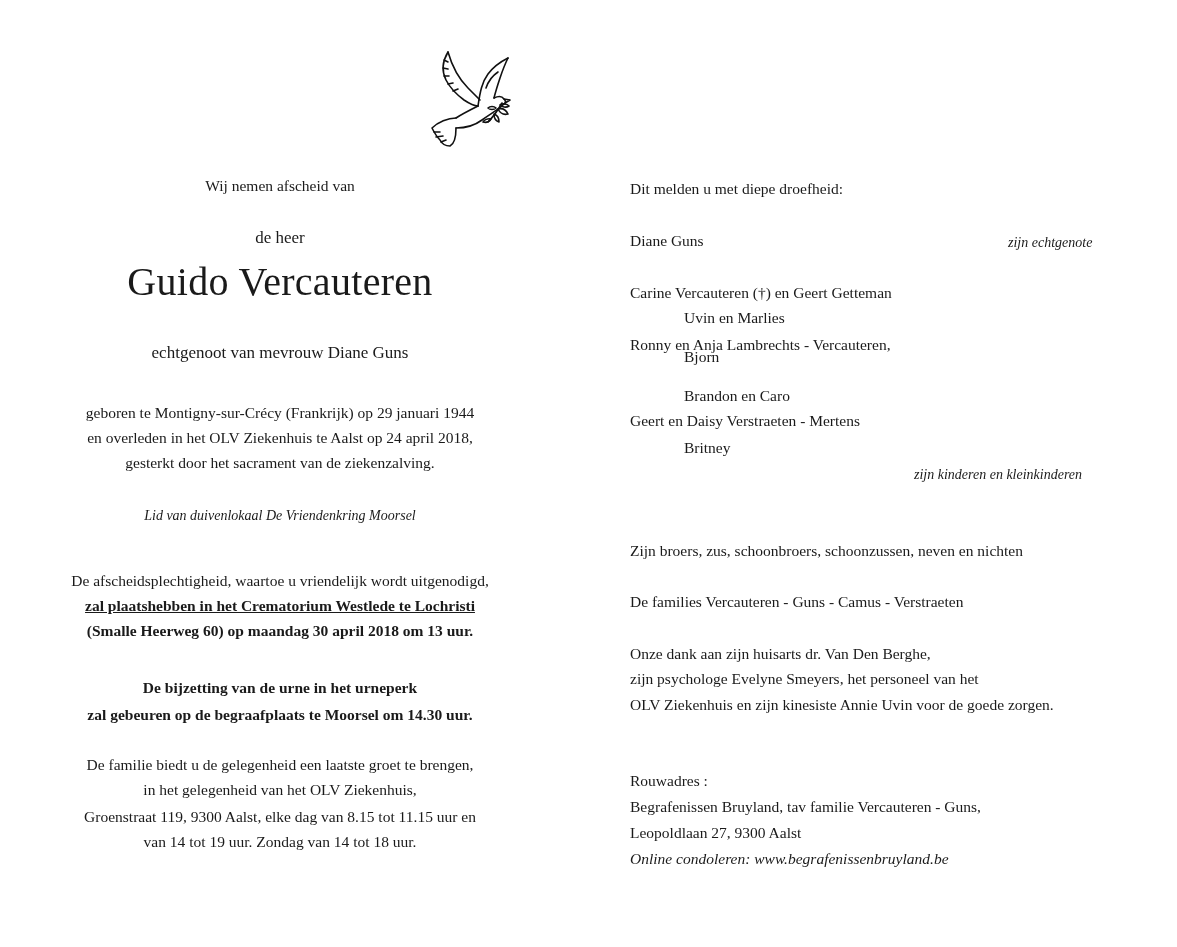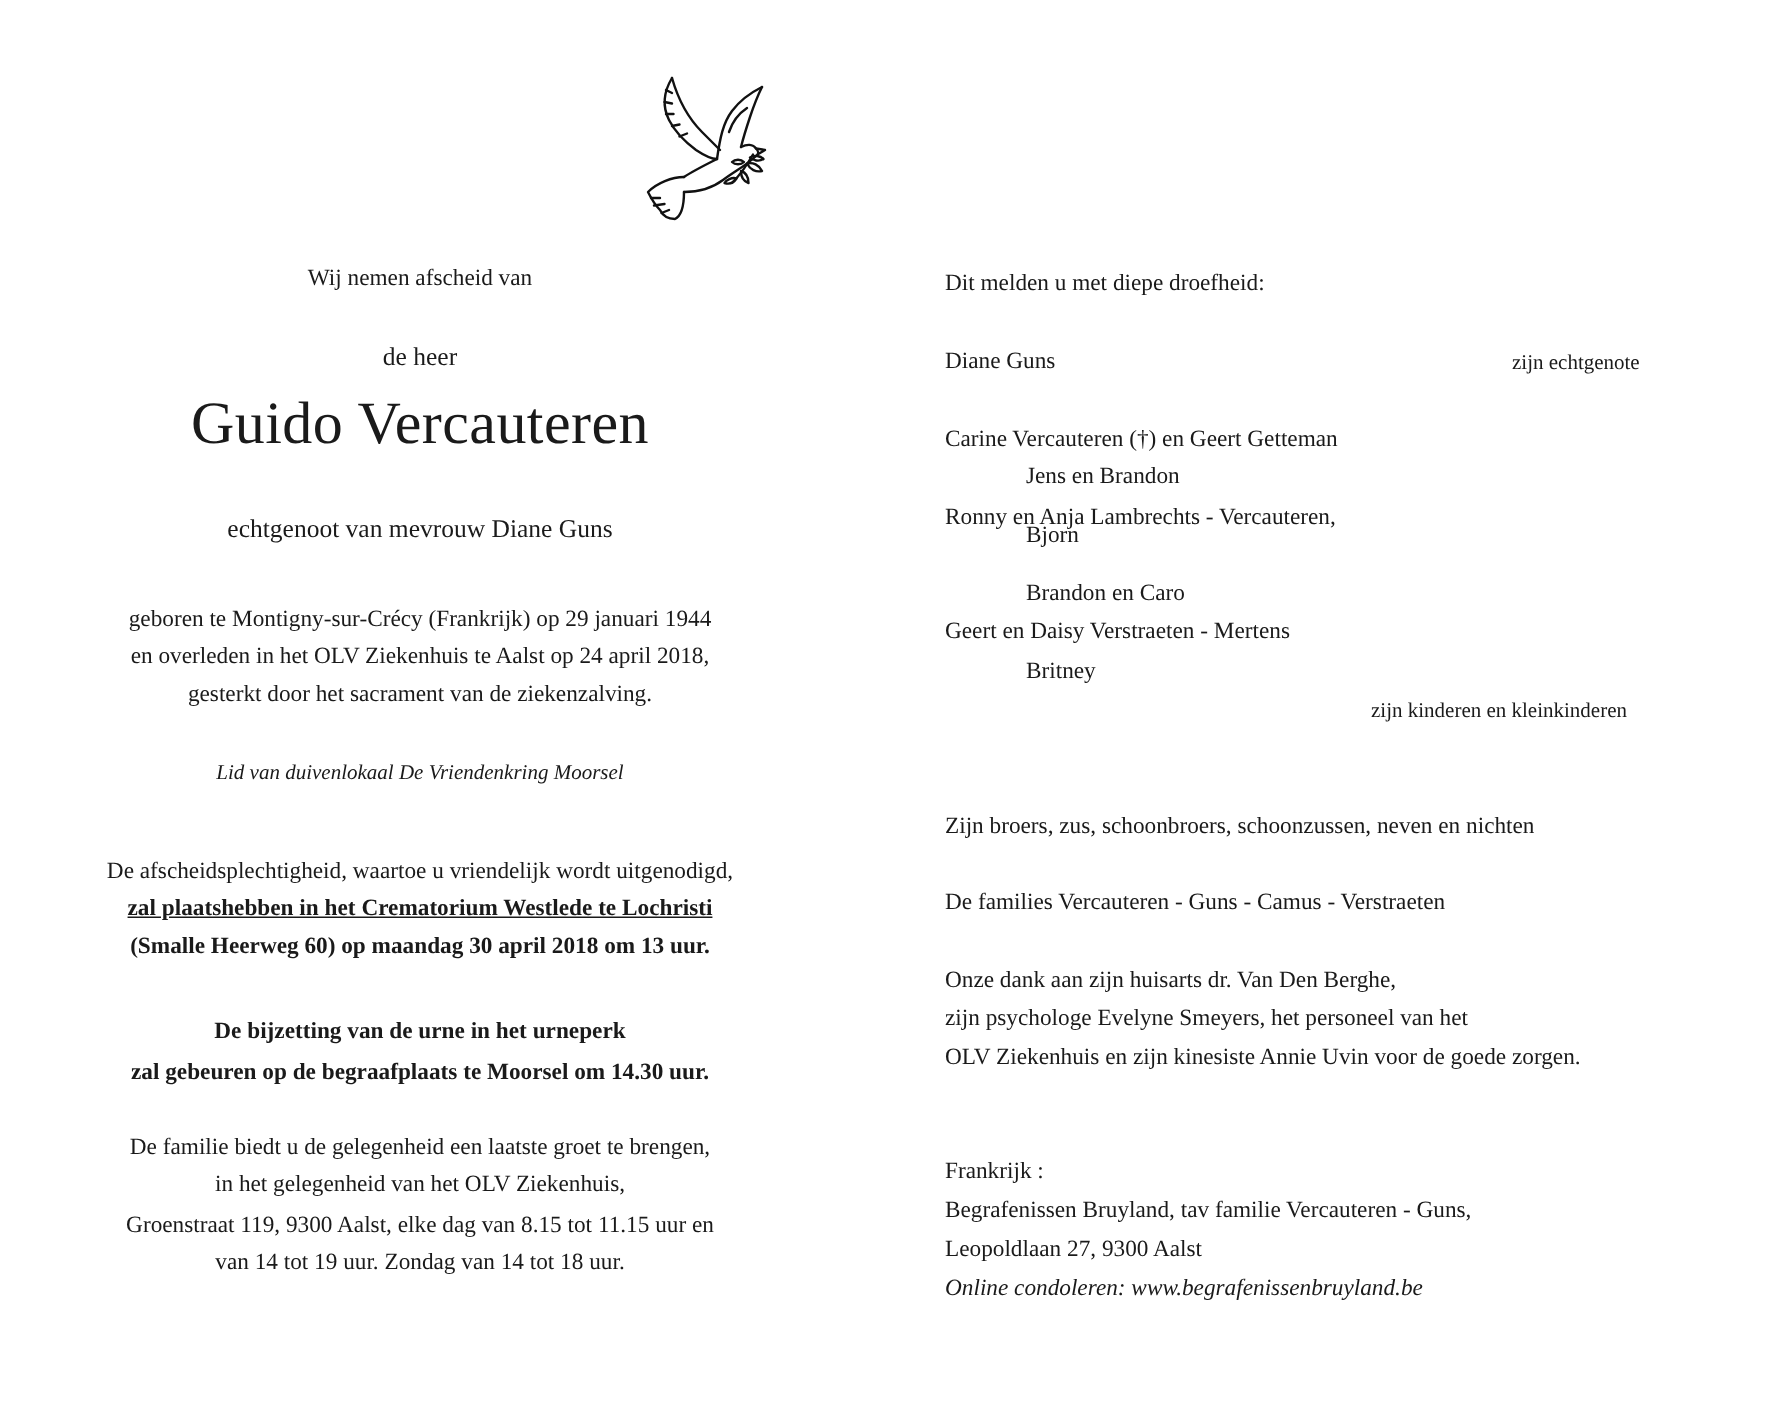--- a/index.html
+++ b/index.html
@@ -29,21 +29,21 @@
       text-align: center;
       white-space: nowrap;
     }
     .t15 { font-size: 15.5px; }
     .t17 { font-size: 17px; }
     .name-title { font-size: 40px; letter-spacing: 0.3px; }
     .italic { font-style: italic; }
     .bold { font-weight: bold; }
     .r-line { position: absolute; left: 630px; font-size: 15.5px; white-space: nowrap; }
     .r-indent { position: absolute; left: 684px; font-size: 15.5px; white-space: nowrap; }
-    .r-role { position: absolute; font-size: 14px; white-space: nowrap; }
+    .r-role { position: absolute; font-size: 14px; font-style: italic; white-space: nowrap; }
   </style>
 </head>
 <body>
 
 <svg class="dove" viewBox="0 0 92 102" fill="none" stroke="#111" stroke-width="1.6" stroke-linecap="round" stroke-linejoin="round">
 
   <path d="M22 4 C16 14 16 24 20 32 C24 40 30 46 38 52 C44 56 48 58 52 58"></path>
   <path d="M22 4 C26 18 32 30 42 40 C46 44 50 48 54 52"></path>
   <path d="M18 12 L22 14 M17 20 L22 21 M18 28 L23 28 M22 36 L27 35 M27 43 L32 41"></path>
 
@@ -89,31 +89,31 @@
 <div class="left-center t15" style="top:781px;">in het gelegenheid van het OLV Ziekenhuis,</div>
 <div class="left-center t15" style="top:808px;">Groenstraat 119, 9300 Aalst, elke dag van 8.15 tot 11.15 uur en</div>
 <div class="left-center t15" style="top:833px;">van 14 tot 19 uur. Zondag van 14 tot 18 uur.</div>
 
 <div class="r-line" style="top:180px;">Dit melden u met diepe droefheid:</div>
 
 <div class="r-line" style="top:232px;">Diane Guns</div>
 <div class="r-role" style="top:235px; left:1008px;">zijn echtgenote</div>
 
 <div class="r-line" style="top:284px;">Carine Vercauteren (†) en Geert Getteman</div>
-<div class="r-indent" style="top:309px;">Jens en Brandon</div>
+<div class="r-indent" style="top:309px;">Uvin en Marlies</div>
 <div class="r-line" style="top:336px;">Ronny en Anja Lambrechts - Vercauteren,</div>
 <div class="r-indent" style="top:348px;">Bjorn</div>
 <div class="r-indent" style="top:387px;">Brandon en Caro</div>
 <div class="r-line" style="top:412px;">Geert en Daisy Verstraeten - Mertens</div>
 <div class="r-indent" style="top:439px;">Britney</div>
 <div class="r-role" style="top:467px; left:914px;">zijn kinderen en kleinkinderen</div>
 
 <div class="r-line" style="top:542px;">Zijn broers, zus, schoonbroers, schoonzussen, neven en nichten</div>
 <div class="r-line" style="top:593px;">De families Vercauteren - Guns - Camus - Verstraeten</div>
 
 <div class="r-line" style="top:645px;font-family:Liberation Serif, serif;">Onze dank aan zijn huisarts dr. Van Den Berghe,</div>
 <div class="r-line" style="top:670px;">zijn psychologe Evelyne Smeyers, het personeel van het</div>
 <div class="r-line" style="top:696px;">OLV Ziekenhuis en zijn kinesiste Annie Uvin voor de goede zorgen.</div>
 
-<div class="r-line" style="top:772px;">Frankrijk :</div>
+<div class="r-line" style="top:772px;">Rouwadres :</div>
 <div class="r-line" style="top:798px;">Begrafenissen Bruyland, tav familie Vercauteren - Guns,</div>
 <div class="r-line" style="top:824px;">Leopoldlaan 27, 9300 Aalst</div>
 <div class="r-line" style="top:850px;font-style:italic;">Online condoleren: www.begrafenissenbruyland.be</div>
 
 </body></html>

